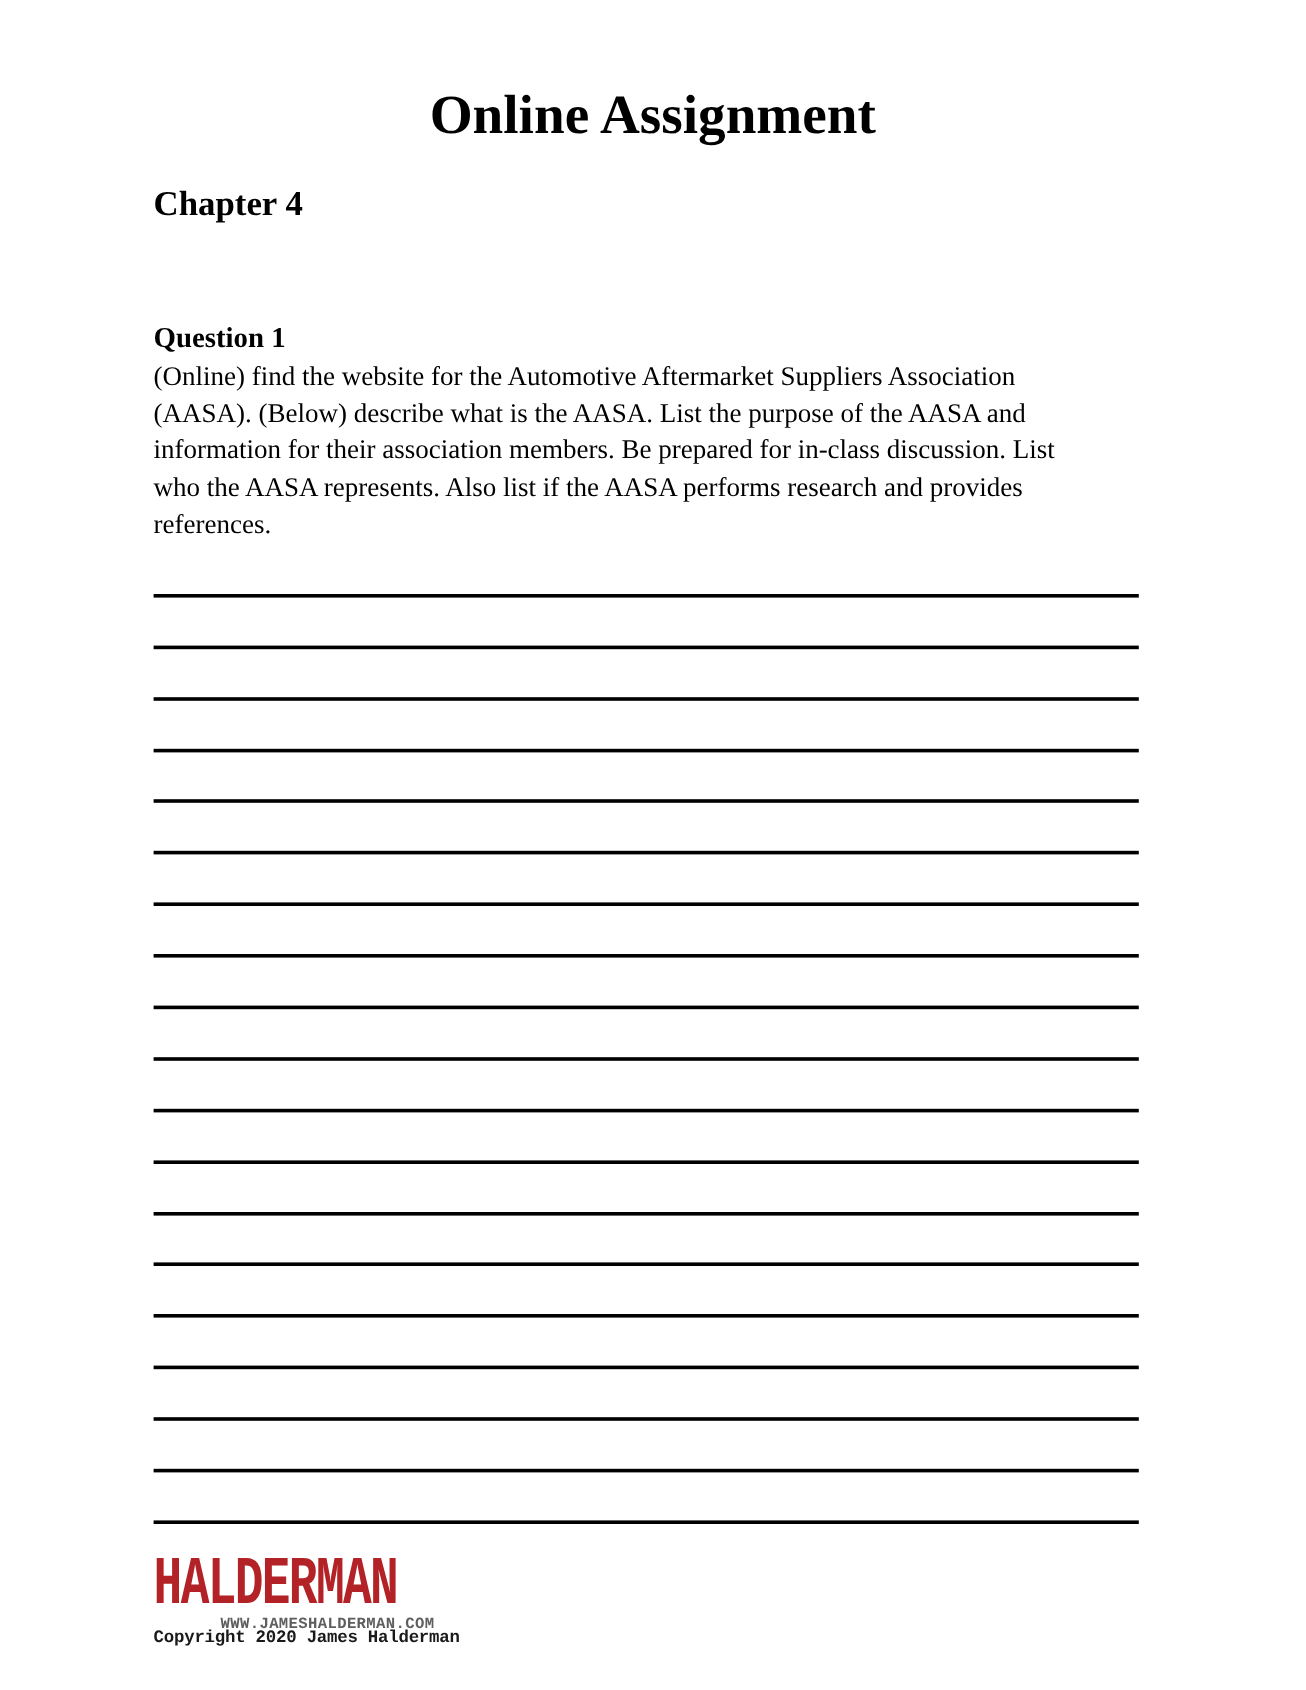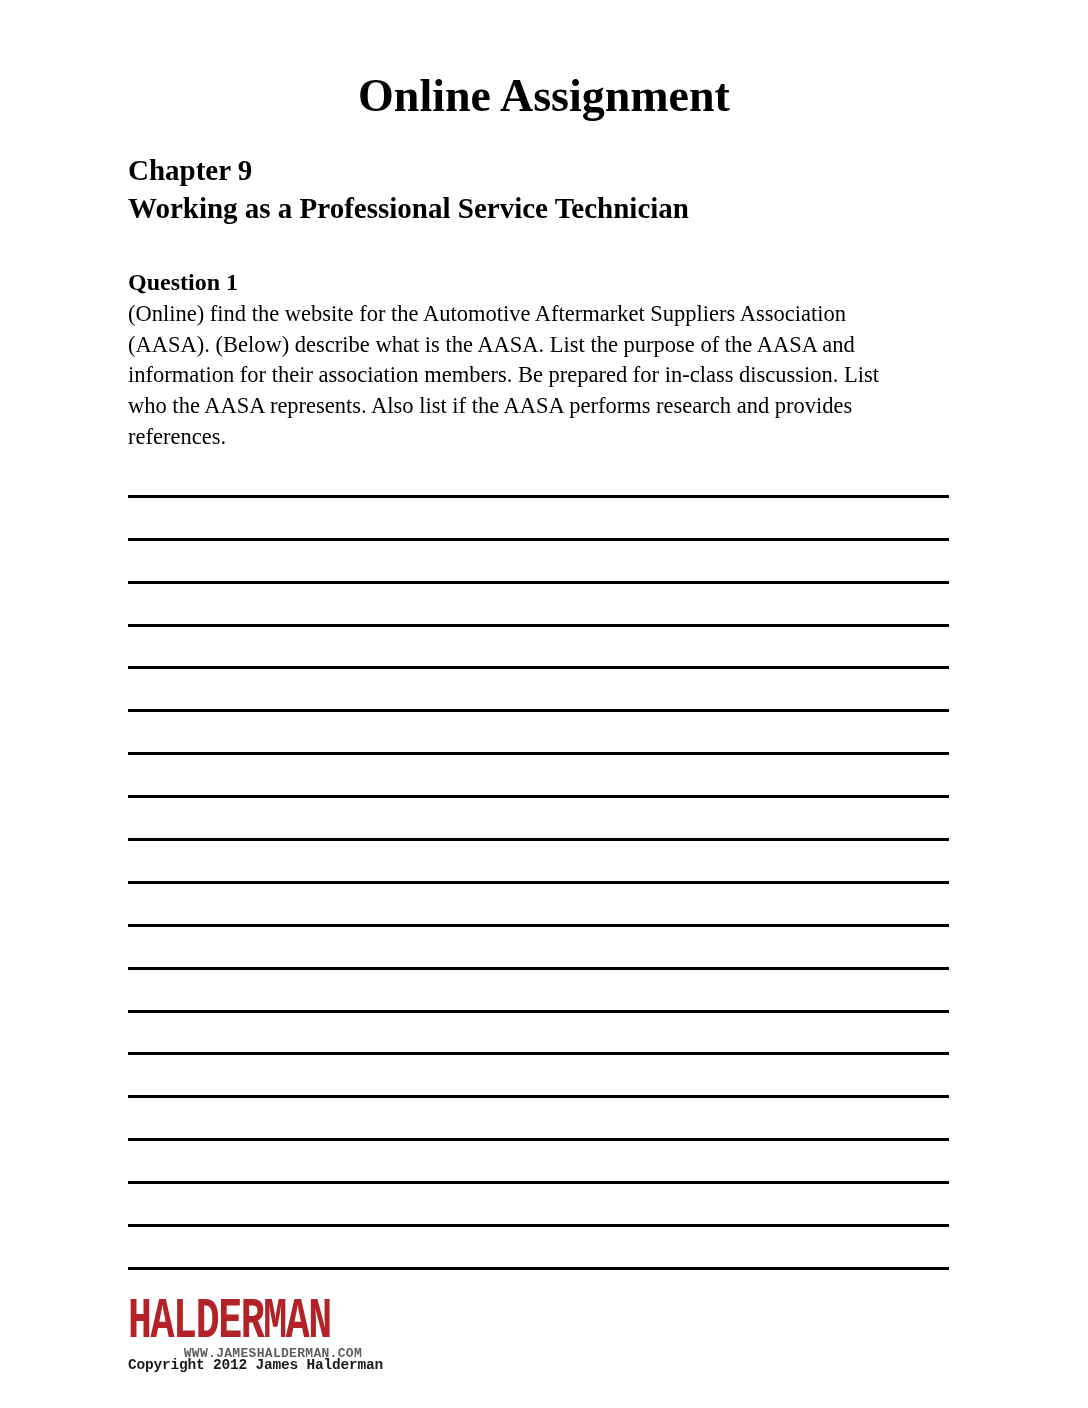--- a/index.html
+++ b/index.html
@@ -103,22 +103,21 @@
   }
 </style>
 </head>
 <body>
 
 <div class="page">
 
   <div class="doc-title">Online Assignment</div>
 
   <div class="chapter-block">
-    <div>Chapter 9</div>
-    <div>Working as a Professional Service Technician</div>
+    <div>Chapter 4</div>
   </div>
 
   <div class="question-label">Question 1</div>
 
   <div class="question-body">
       <div>(Online) find the website for the Automotive Aftermarket Suppliers Association</div>
       <div>(AASA). (Below) describe what is the AASA. List the purpose of the AASA and</div>
       <div>information for their association members. Be prepared for in-class discussion. List</div>
       <div>who the AASA represents. Also list if the AASA performs research and provides</div>
       <div>references.</div>
@@ -142,16 +141,16 @@
       <div class="answer-line"></div>
       <div class="answer-line"></div>
       <div class="answer-line"></div>
       <div class="answer-line"></div>
       <div class="answer-line"></div>
     </div>
 
   <div class="footer">
     <div class="logo-text" style="color: rgb(178, 34, 38);">HALDERMAN</div>
     <div class="logo-url" style="color: rgb(94, 94, 94);">WWW.JAMESHALDERMAN.COM</div>
-    <div class="copyright">Copyright 2012 James Halderman</div>
+    <div class="copyright">Copyright 2020 James Halderman</div>
   </div>
 
 </div>
 
 </body></html>

